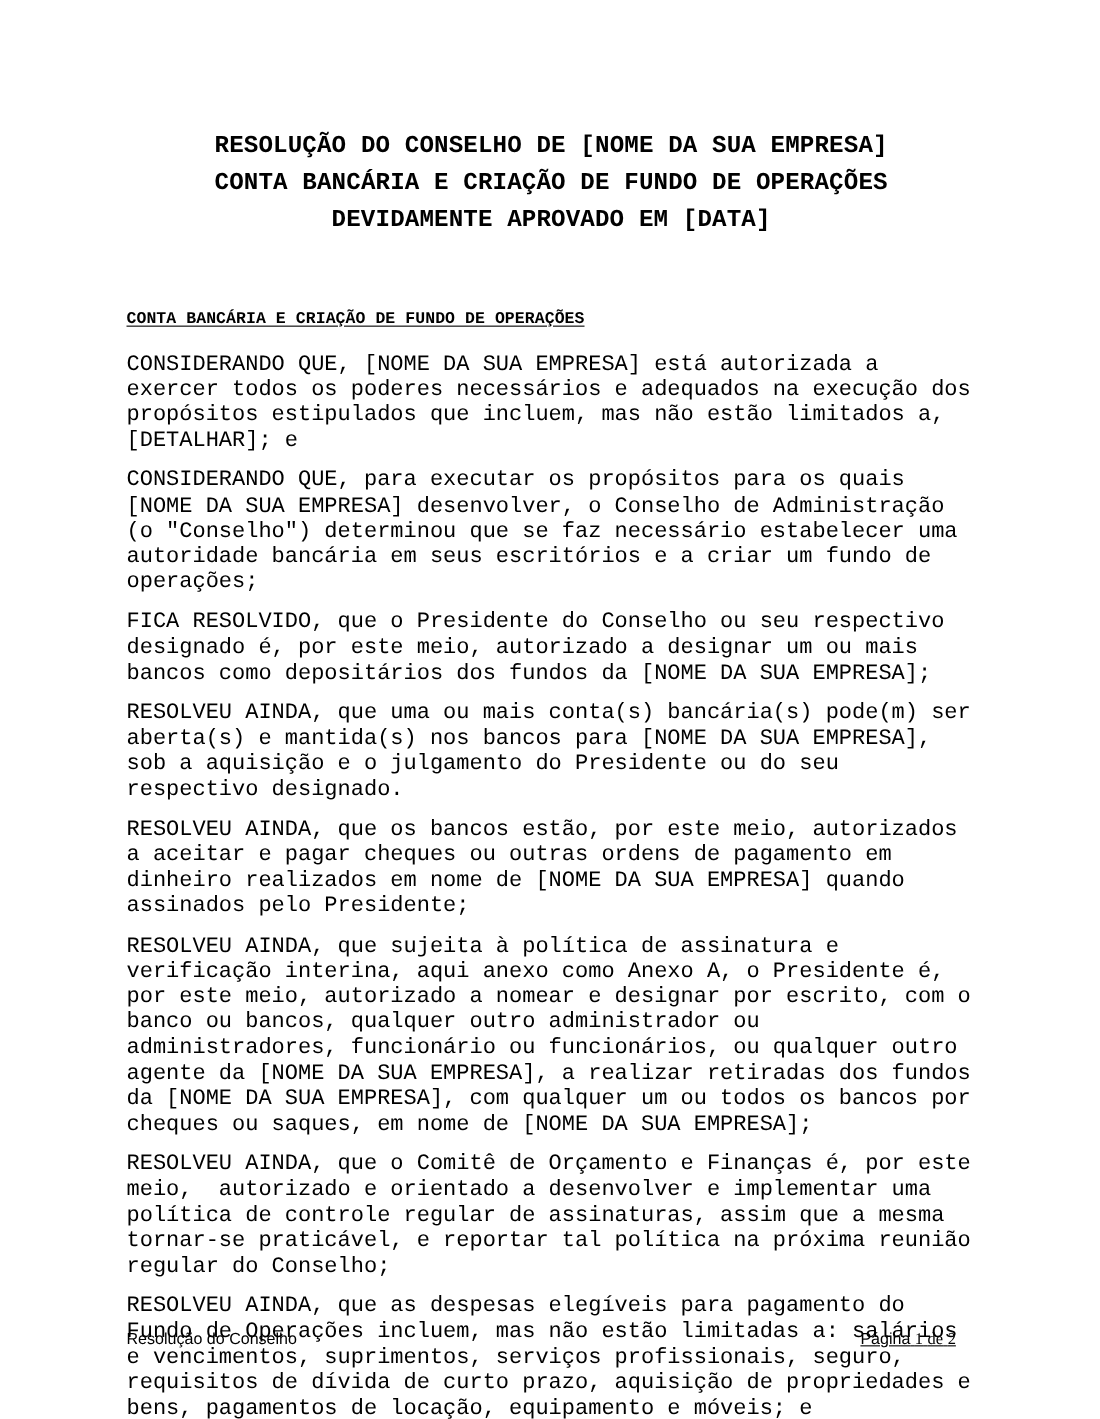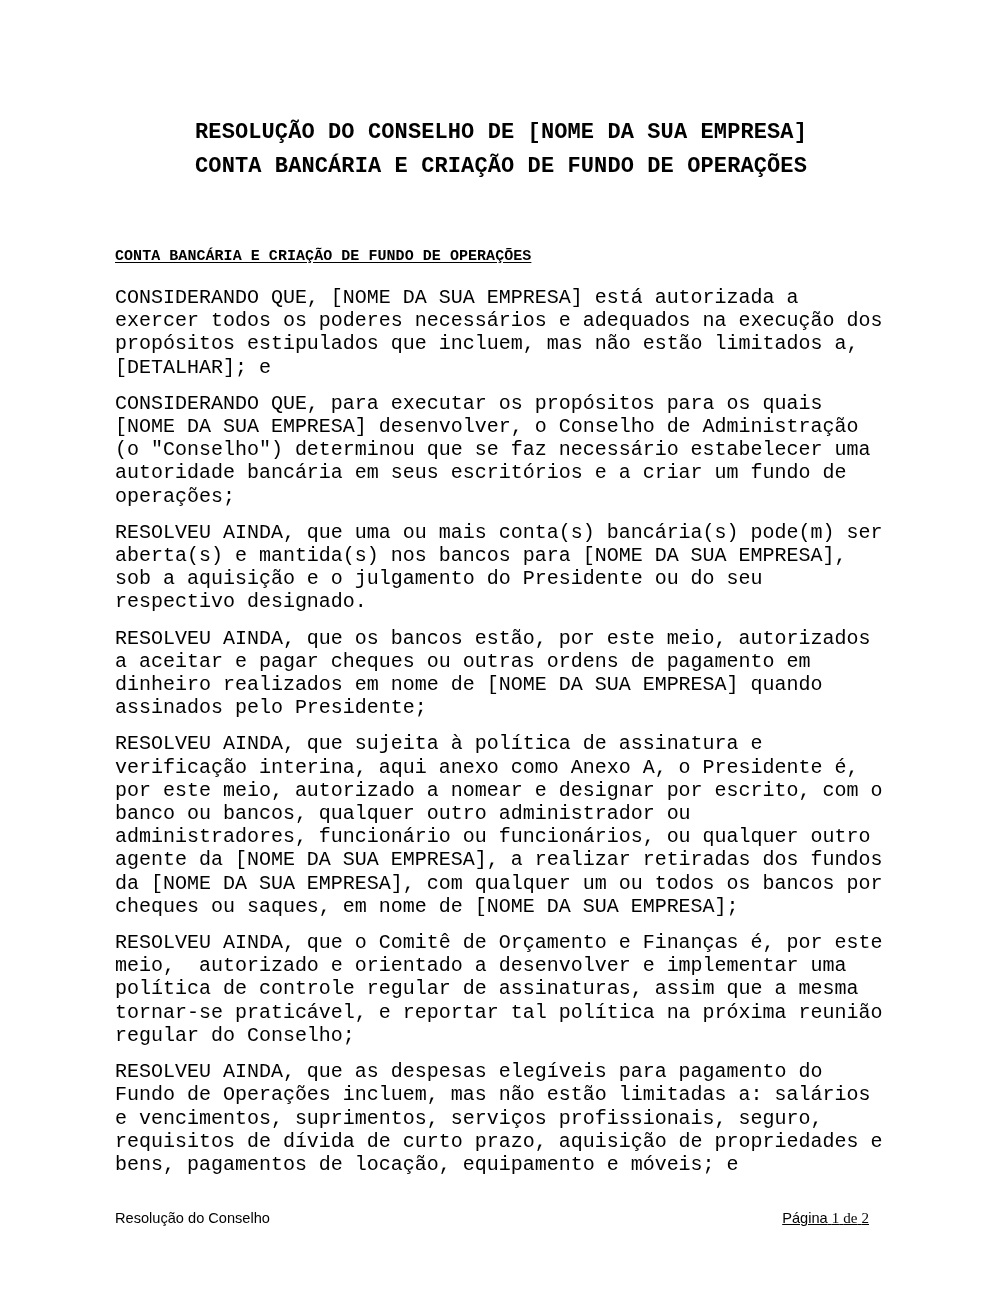--- a/index.html
+++ b/index.html
@@ -92,27 +92,29 @@
 </head>
 <body>
 
 <div class="page">
 
   <div class="content">
 
     <h1 class="doc-title">
       <span class="title-line">RESOLUÇÃO DO CONSELHO DE [NOME DA SUA EMPRESA]</span>
       <span class="title-line">CONTA BANCÁRIA E CRIAÇÃO DE FUNDO DE OPERAÇÕES</span>
+      <span class="title-line">DEVIDAMENTE APROVADO EM [DATA]</span>
     </h1>
 
     <h2 class="section-heading">CONTA BANCÁRIA E CRIAÇÃO DE FUNDO DE OPERAÇÕES</h2>
 
     <div class="body-block">
       <p class="para">CONSIDERANDO QUE, [NOME DA SUA EMPRESA] está autorizada a exercer todos os poderes necessários e adequados na execução dos propósitos estipulados que incluem, mas não estão limitados a, [DETALHAR]; e</p>
       <p class="para">CONSIDERANDO QUE, para executar os propósitos para os quais [NOME DA SUA EMPRESA] desenvolver, o Conselho de Administração (o "Conselho") determinou que se faz necessário estabelecer uma autoridade bancária em seus escritórios e a criar um fundo de operações;</p>
+      <p class="para">FICA RESOLVIDO, que o Presidente do Conselho ou seu respectivo designado é, por este meio, autorizado a designar um ou mais bancos como depositários dos fundos da [NOME DA SUA EMPRESA];</p>
       <p class="para">RESOLVEU AINDA, que uma ou mais conta(s) bancária(s) pode(m) ser aberta(s) e mantida(s) nos bancos para [NOME DA SUA EMPRESA], sob a aquisição e o julgamento do Presidente ou do seu respectivo designado.</p>
       <p class="para">RESOLVEU AINDA, que os bancos estão, por este meio, autorizados a aceitar e pagar cheques ou outras ordens de pagamento em dinheiro realizados em nome de [NOME DA SUA EMPRESA] quando assinados pelo Presidente;</p>
       <p class="para">RESOLVEU AINDA, que sujeita à política de assinatura e verificação interina, aqui anexo como Anexo A, o Presidente é, por este meio, autorizado a nomear e designar por escrito, com o banco ou bancos, qualquer outro administrador ou administradores, funcionário ou funcionários, ou qualquer outro agente da [NOME DA SUA EMPRESA], a realizar retiradas dos fundos da [NOME DA SUA EMPRESA], com qualquer um ou todos os bancos por cheques ou saques, em nome de [NOME DA SUA EMPRESA];</p>
       <p class="para">RESOLVEU AINDA, que o Comitê de Orçamento e Finanças é, por este meio,  autorizado e orientado a desenvolver e implementar uma política de controle regular de assinaturas, assim que a mesma tornar-se praticável, e reportar tal política na próxima reunião regular do Conselho;</p>
       <p class="para">RESOLVEU AINDA, que as despesas elegíveis para pagamento do Fundo de Operações incluem, mas não estão limitadas a: salários e vencimentos, suprimentos, serviços profissionais, seguro, requisitos de dívida de curto prazo, aquisição de propriedades e bens, pagamentos de locação, equipamento e móveis; e</p>
     </div>
 
   </div>
 
   <div class="footer">

